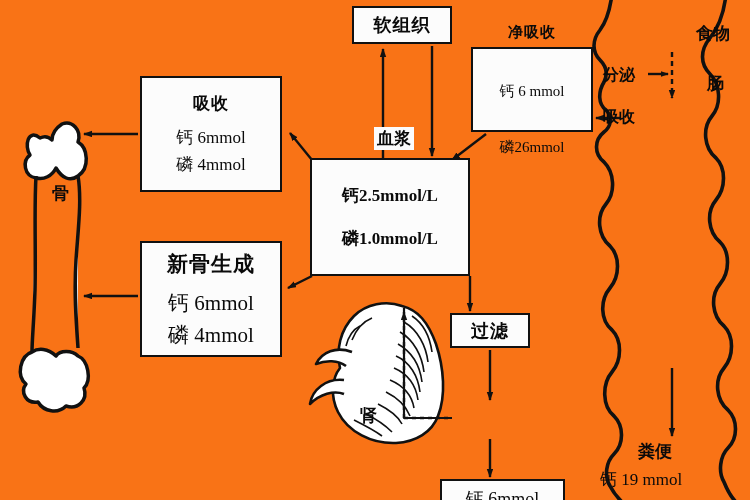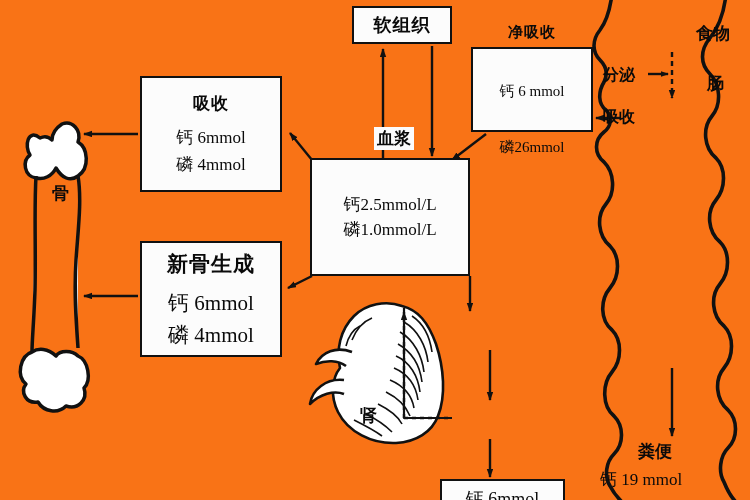--- a/index.html
+++ b/index.html
@@ -56,21 +56,21 @@
   #box-absorption  { left: 140px; top: 76px; width: 142px; height: 116px; font-size: 17px; }
   #box-newbone     { left: 140px; top: 241px; width: 142px; height: 116px; font-size: 21px; }
   #box-plasma      { left: 310px; top: 158px; width: 160px; height: 118px; font-size: 17px; }
   #box-netabs      { left: 471px; top: 47px; width: 122px; height: 85px; font-size: 15px; gap: 29px; }
   #box-filter      { left: 450px; top: 313px; width: 80px; height: 35px; font-size: 18px; }
   #box-reabs       { left: 450px; top: 402px; width: 80px; height: 35px; font-size: 18px; }
   #box-urine       { left: 440px; top: 479px; width: 125px; height: 40px; font-size: 18px; }
 
   #box-absorption .ttl, #box-newbone .ttl { margin-bottom: 7px; }
   #box-absorption .ln, #box-newbone .ln { margin-top: 4px; }
-  #box-plasma .ln { margin: 1px 0; }
+  #box-plasma .ln { margin: 10px 0; font-weight: bold; }
   #box-netabs .ttl { margin-bottom: 3px; }
   #box-netabs .ln { margin-top: 8px; }
 
   #lbl-bone     { left: 52px;  top: 182px; font-size: 17px; }
   #lbl-kidney   { left: 360px; top: 404px; font-size: 17px; }
   #lbl-plasma   { left: 374px; top: 127px; font-size: 17px; background:#fbfbfc; padding:0 3px; }
   #lbl-food-p   { left: 630px; top: 0px;   font-size: 17px; }
   #lbl-food     { left: 655px; top: 22px;  font-size: 17px; margin-left: 41px; }
   #lbl-secrete  { left: 603px; top: 65px;  font-size: 16px; text-align: right; }
   #lbl-absorb   { left: 603px; top: 107px; font-size: 16px; }
@@ -242,20 +242,23 @@
     <span class="ln">钙2.5mmol/L</span>
     <span class="ln">磷1.0mmol/L</span>
   </div>
 
   <div class="box" id="box-netabs">
     <span class="ttl cn">净吸收</span>
     <span class="ln">钙 6 mmol</span>
     <span class="ln">磷26mmol</span>
   </div>
 
+  <div class="box" id="box-filter">
+    <span class="ttl cn">过滤</span>
+  </div>
 
 
   <div class="box" id="box-urine">
     <span class="ln">钙 6mmol</span>
   </div>
 
   <div class="freelabel cn" id="lbl-bone">骨</div>
   <div class="freelabel cn" id="lbl-kidney">肾</div>
   <div class="freelabel cn" id="lbl-plasma">血浆</div>
   <div class="freelabel cn" id="lbl-food">食物</div>

